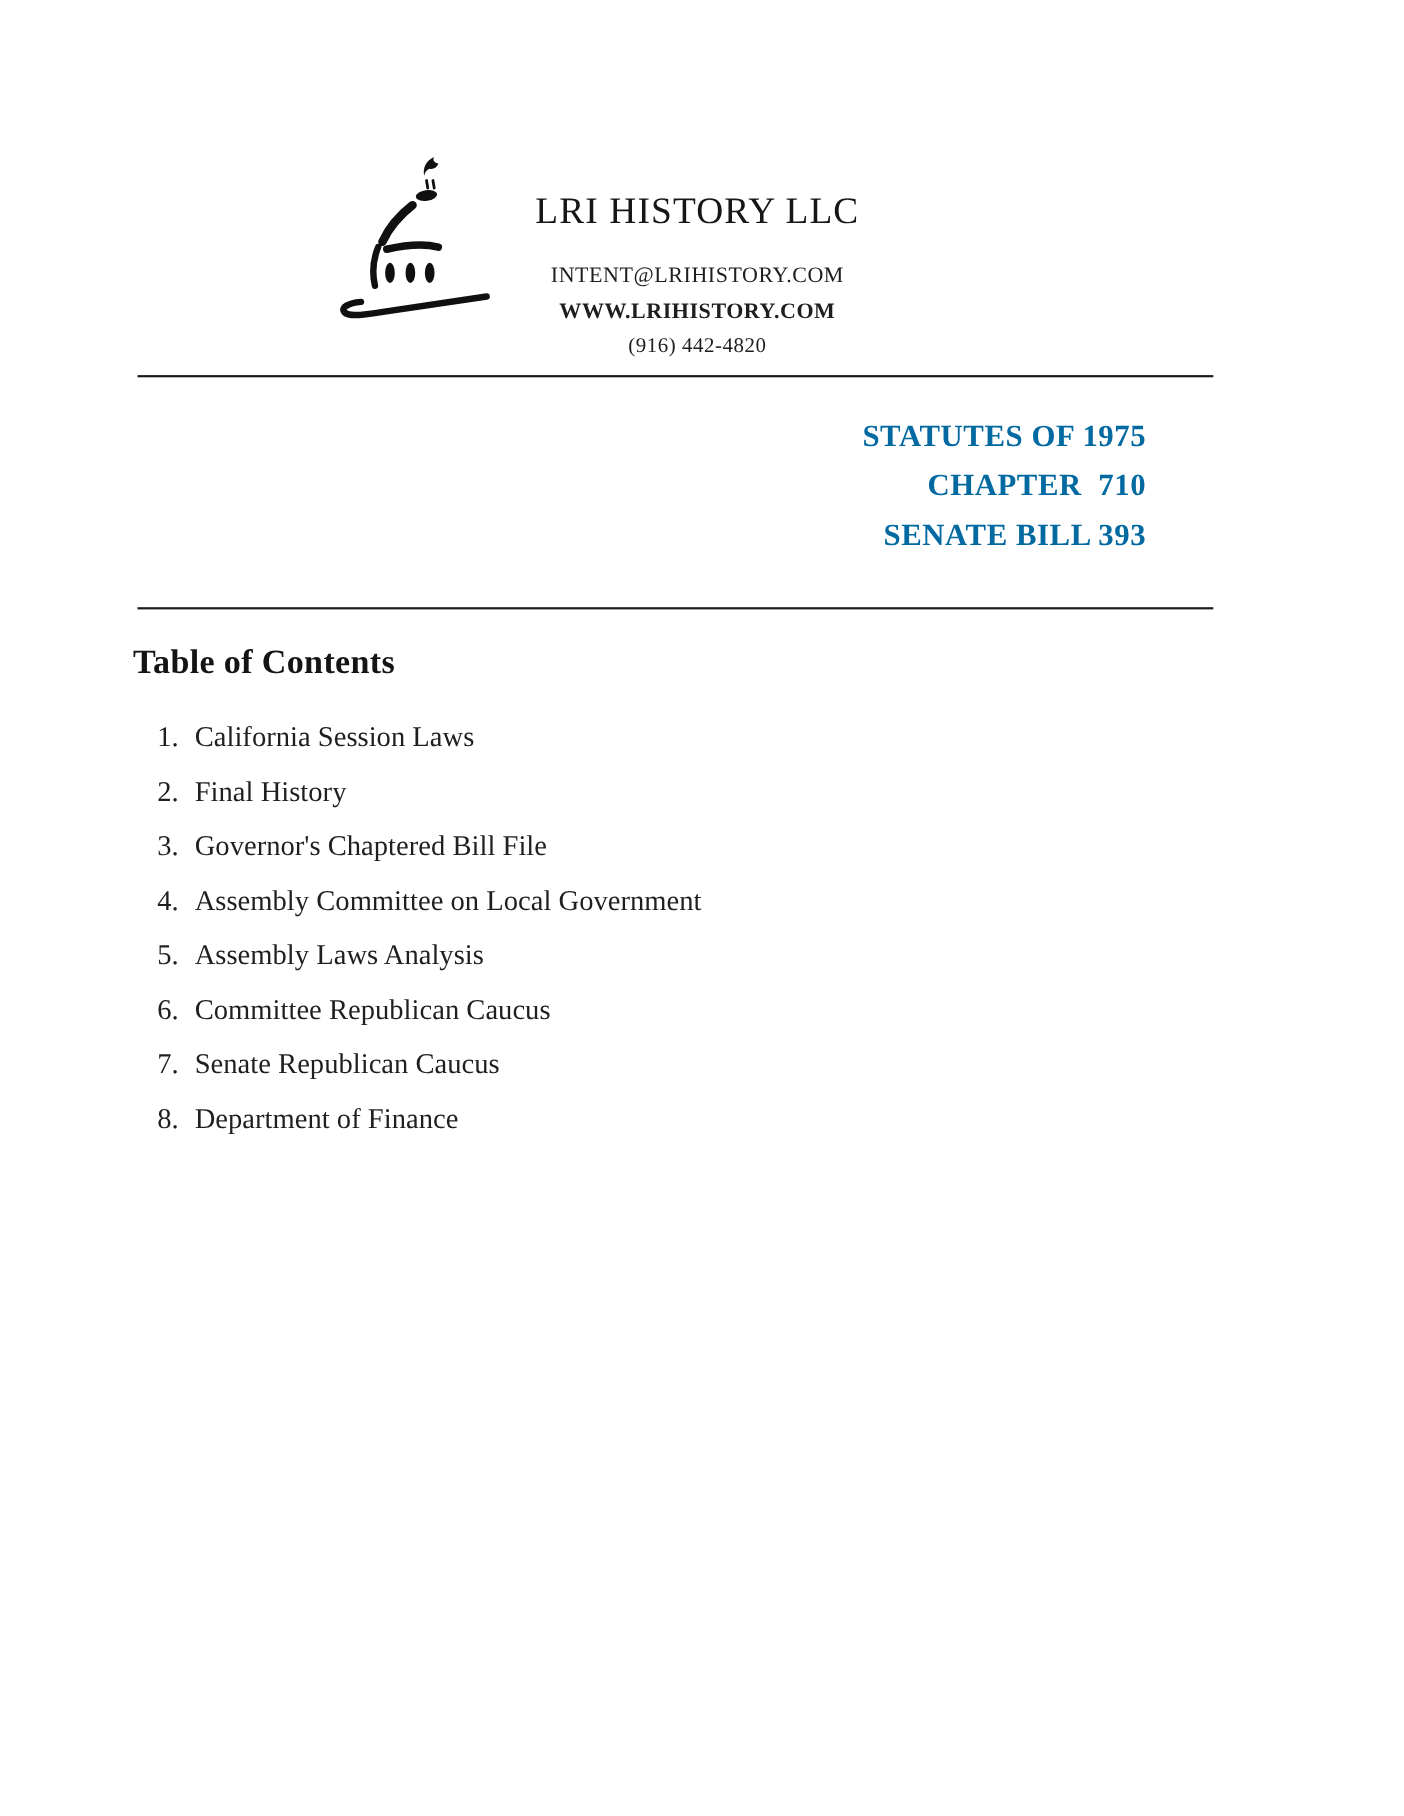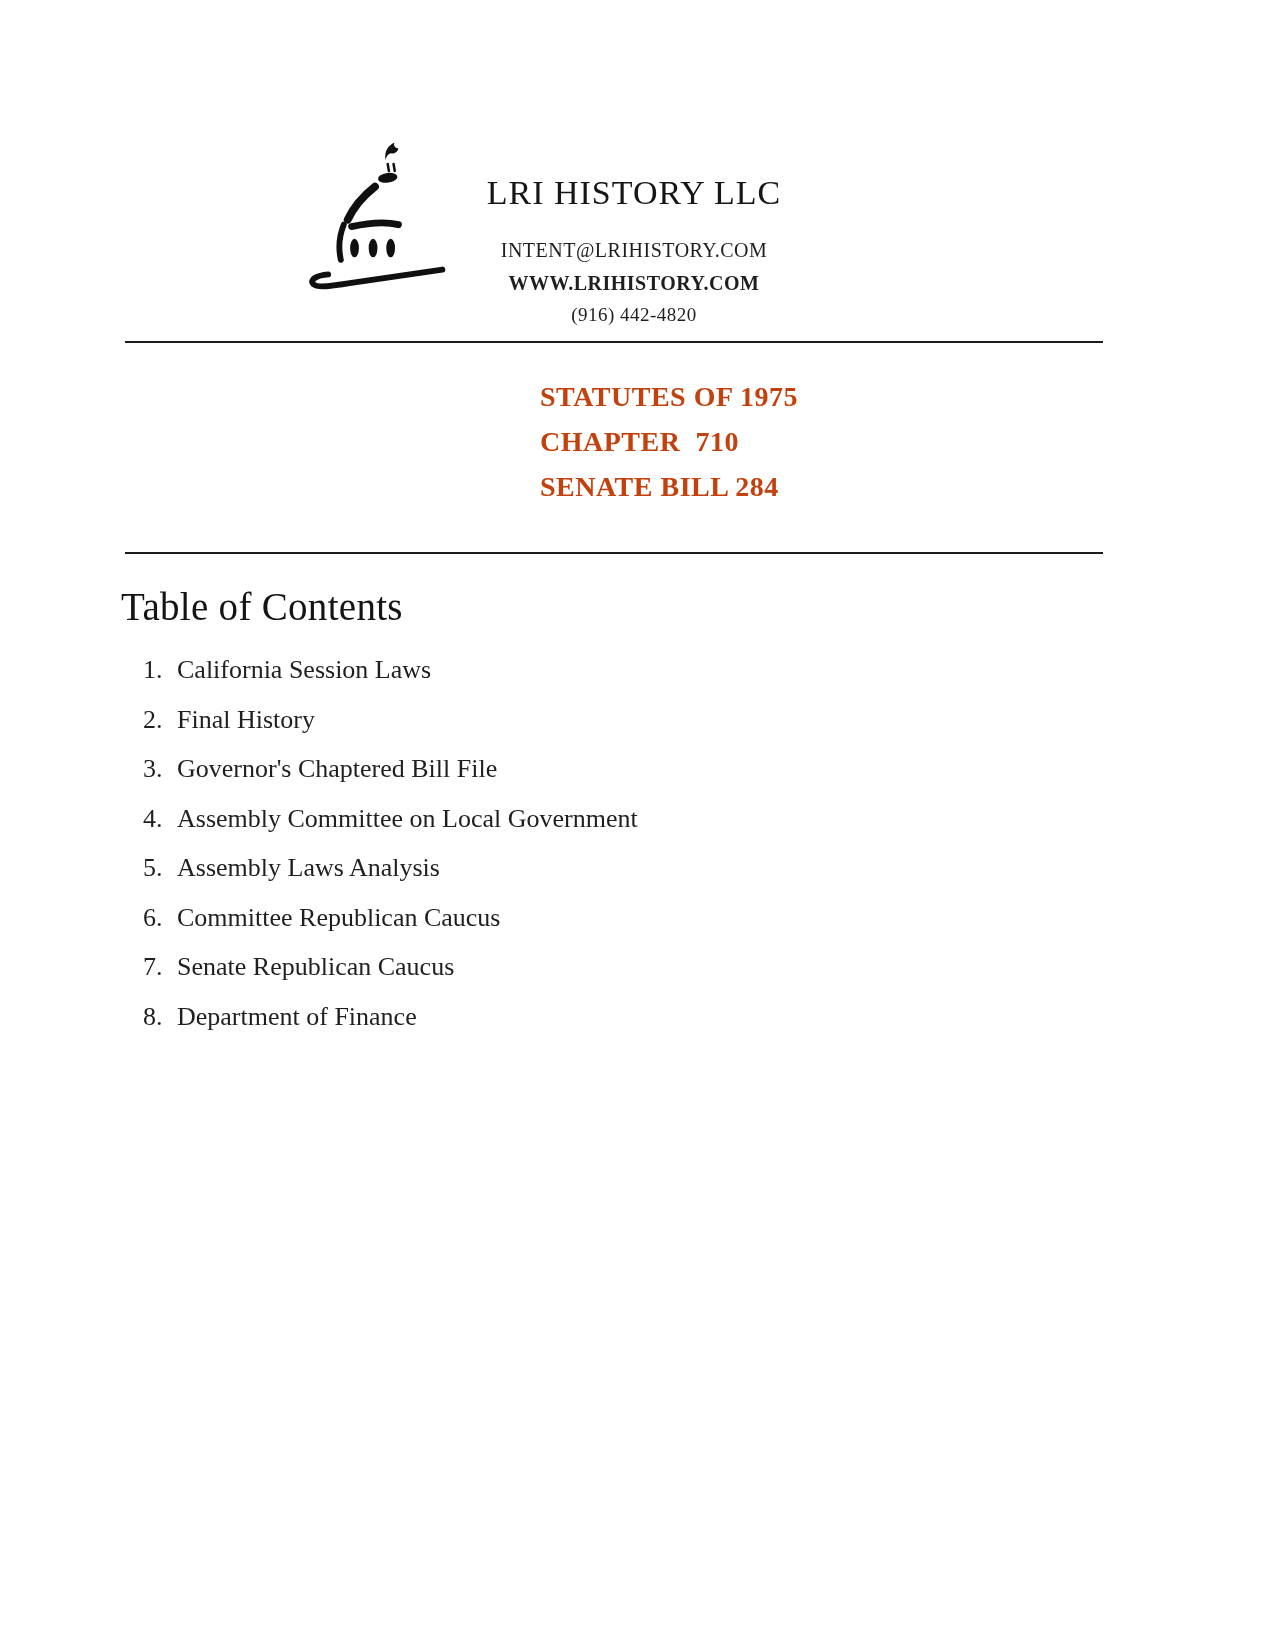--- a/index.html
+++ b/index.html
@@ -39,29 +39,30 @@
   .rule {
     position: absolute; left: 125px; width: 978px; height: 2px;
     background: #1b1b1b; border: none;
   }
   .rule-top { top: 341px; }
   .rule-bottom { top: 552px; }
 
   
   .title-block {
     position: absolute; left: 540px; top: 374px; width: 502px;
+    text-align: right;
     font-weight: bold; font-size: 28px; line-height: 45px;
-    color: #c2410c; letter-spacing: 0.5px;
+    color: #0369a1; letter-spacing: 0.5px;
   }
   .title-block .tline { white-space: pre; }
 
   
   .toc-heading {
     position: absolute; left: 121px; top: 584px;
-    font-size: 39px; font-weight: normal; color: #141414;
+    font-size: 31px; font-weight: bold; color: #141414;
     letter-spacing: 0.3px;
   }
   .toc-list {
     position: absolute; left: 143px; top: 655px; width: 800px;
     list-style: none;
   }
   .toc-list li {
     display: flex; align-items: baseline;
     height: 49.5px;
     font-size: 26px; color: #1f1f1f;
@@ -104,21 +105,21 @@
     <div class="website">WWW.LRIHISTORY.COM</div>
     <div class="phone">(916) 442-4820</div>
   </div>
 
   <div class="rule rule-top"></div>
   <div class="rule rule-bottom"></div>
 
   <div class="title-block">
     <div class="tline">STATUTES OF 1975</div>
     <div class="tline">CHAPTER  710</div>
-    <div class="tline">SENATE BILL 284</div>
+    <div class="tline">SENATE BILL 393</div>
   </div>
 
   <h1 class="toc-heading">Table of Contents</h1>
 
   <ol class="toc-list">
     <li>
       <span class="num">1.</span>
       <span class="label">California Session Laws</span>
     </li>
     <li>

